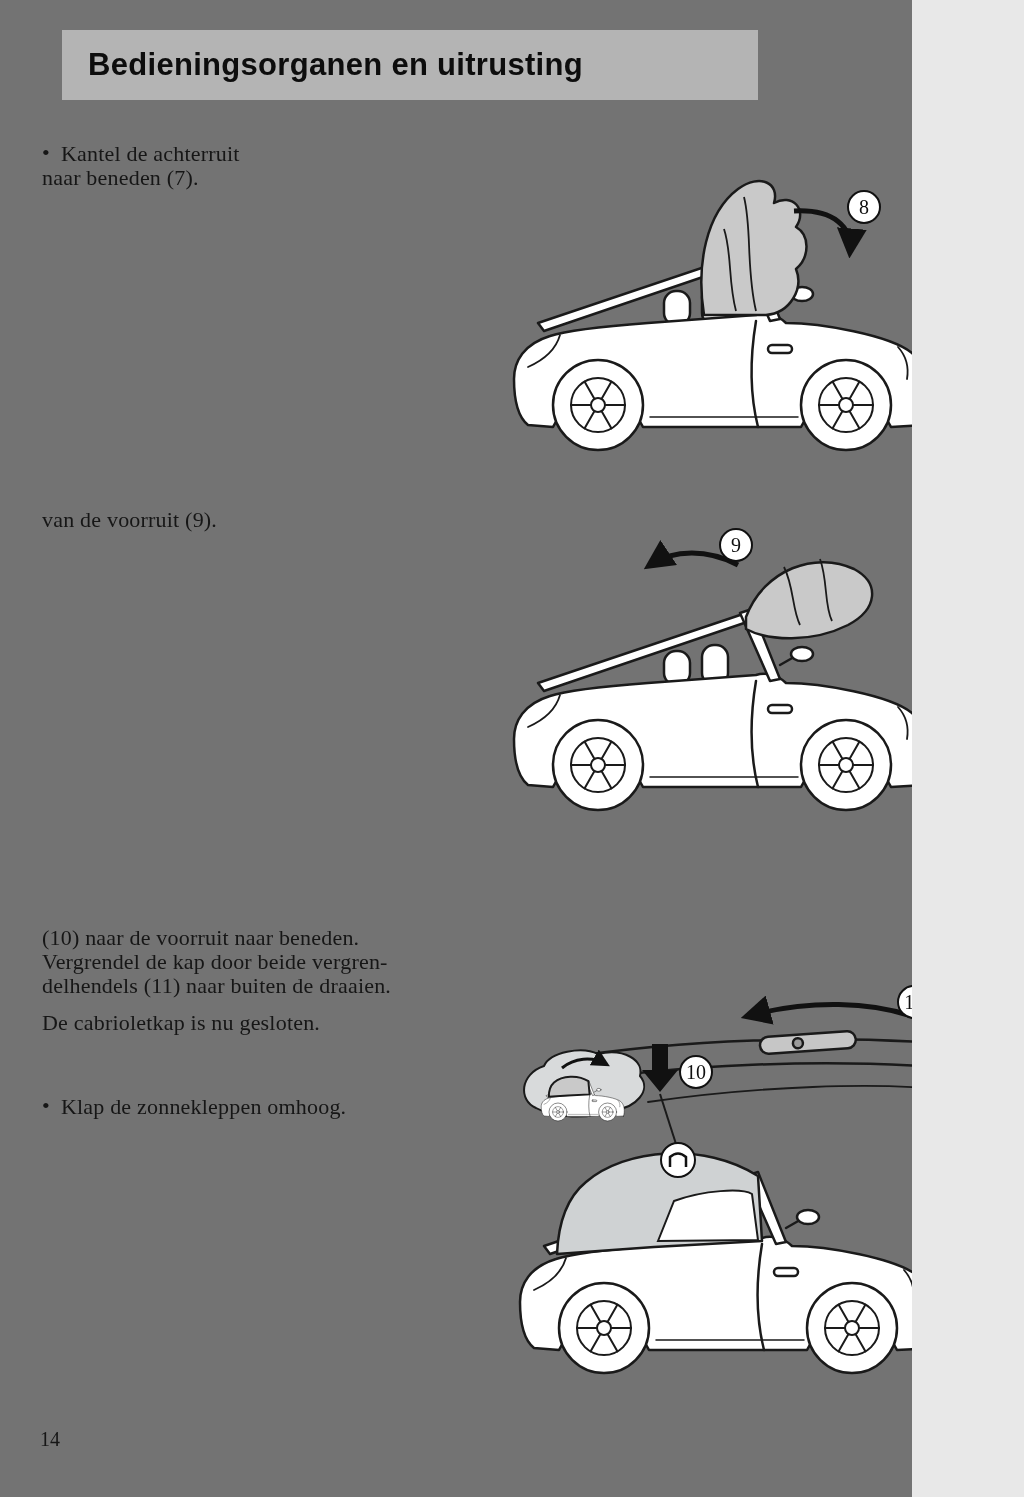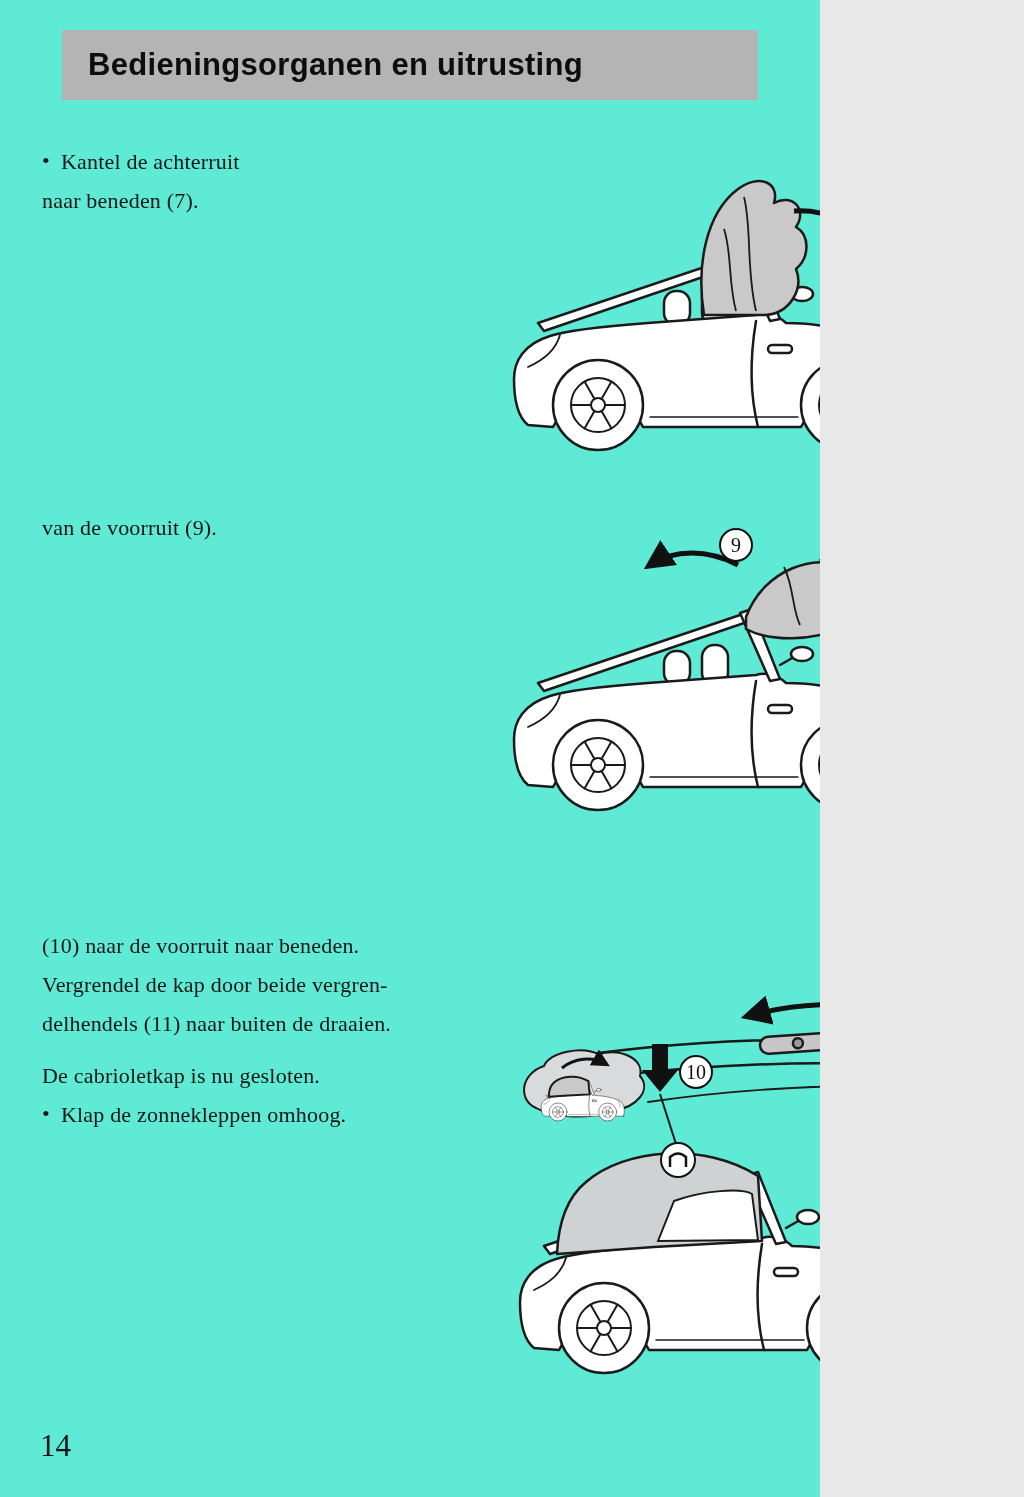--- a/index.html
+++ b/index.html
@@ -1,41 +1,41 @@
 <!DOCTYPE html>
 <html><head>
 <meta charset="utf-8">
 <style>
   html,body{margin:0;padding:0;background:#e8e8e8;}
   .page{
-    position:relative;width:820px;height:1497px;background:#5eead4;
+    position:relative;width:912px;height:1497px;background:#737373;
     overflow:hidden;font-family:"Liberation Serif", serif;color:#161616;
   }
   .header-bar{
     position:absolute;left:62px;top:30px;width:696px;height:70px;
     background:#b4b4b4;
   }
   .header-title{
     font-family:"Liberation Sans", sans-serif;font-weight:bold;
     font-size:31px;line-height:70px;padding-left:26px;color:#0d0d0d;
     letter-spacing:.3px;white-space:nowrap;
   }
-  .para{position:absolute;font-size:22px;line-height:39px;white-space:nowrap;letter-spacing:.2px;}
+  .para{position:absolute;font-size:22px;line-height:24px;white-space:nowrap;letter-spacing:.2px;}
   .line{display:block;}
   .marker{display:inline-block;margin-right:11px;transform:translateY(-1px);}
   .fig{position:absolute;}
   svg{display:block;}
   .binding{
     position:absolute;left:922px;top:130px;width:26px;height:1312px;
     background-image:
       radial-gradient(ellipse 8px 17px at 10px 29px, #fefefe 96%, rgba(255,255,255,0) 100%),
       radial-gradient(ellipse 9px 19px at 15px 29px, #8c9093 96%, rgba(140,144,147,0) 100%);
     background-size:26px 59px;background-repeat:repeat-y;
   }
-  .page-number{position:absolute;left:40px;top:1428px;font-size:31px;}
+  .page-number{position:absolute;left:40px;top:1428px;font-size:20px;}
 </style>
 </head>
 <body>
 
 <div class="page">
 
   <svg width="0" height="0" style="position:absolute" aria-hidden="true">
     <defs>
       <marker id="ah" markerWidth="6" markerHeight="6" refX="4.5" refY="3" orient="auto" viewBox="0 0 6 6">
         <path d="M0 0 L6 3 L0 6 Z" fill="#111"></path>

